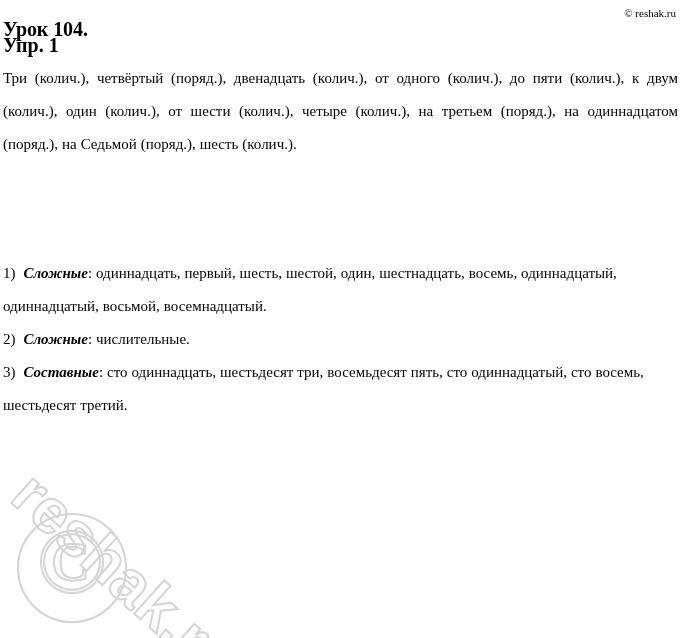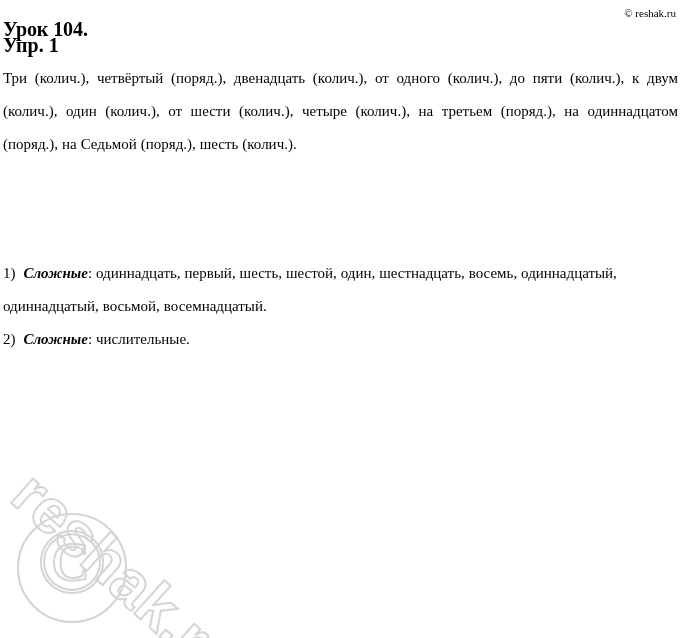--- a/index.html
+++ b/index.html
@@ -142,15 +142,19 @@
     <div class="para flush">
       <span>1)</span>
       <span>&nbsp;</span><span class="lbl">Сложные</span><span>:</span><span> одиннадцать, первый, шесть, шестой, один, шестнадцать, восемь, одиннадцатый, одиннадцатый, восьмой, восемнадцатый.</span>
     </div>
 
     <div class="para flush">
       <span>2)</span>
       <span>&nbsp;</span><span class="lbl">Сложные</span><span>:</span><span> числительные.</span>
     </div>
 
+    <div class="para flush">
+      <span>3)</span>
+      <span>&nbsp;</span><span class="lbl">Составные</span><span>:</span><span> сто одиннадцать, шестьдесят три, восемьдесят пять, сто одиннадцатый, сто восемь, шестьдесят третий.</span>
+    </div>
   </div>
 
 </div>
 
 </body></html>

